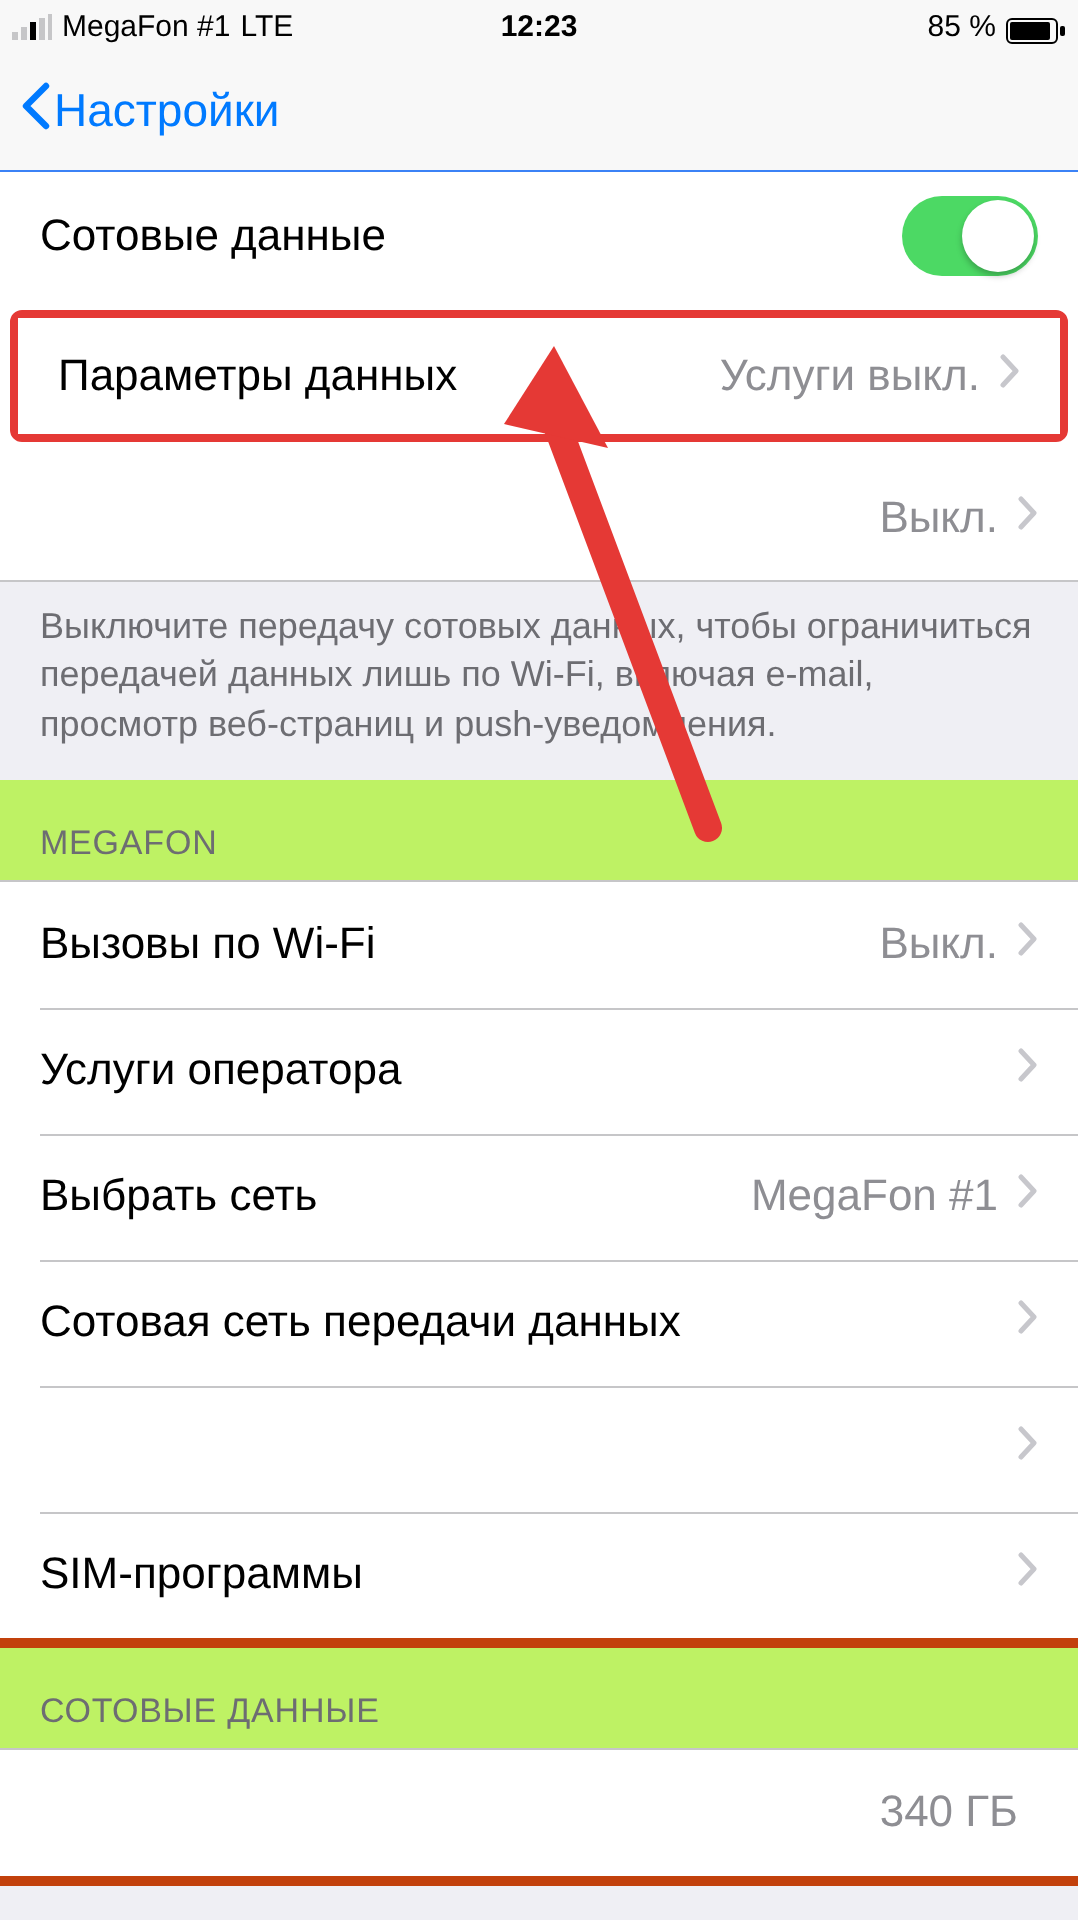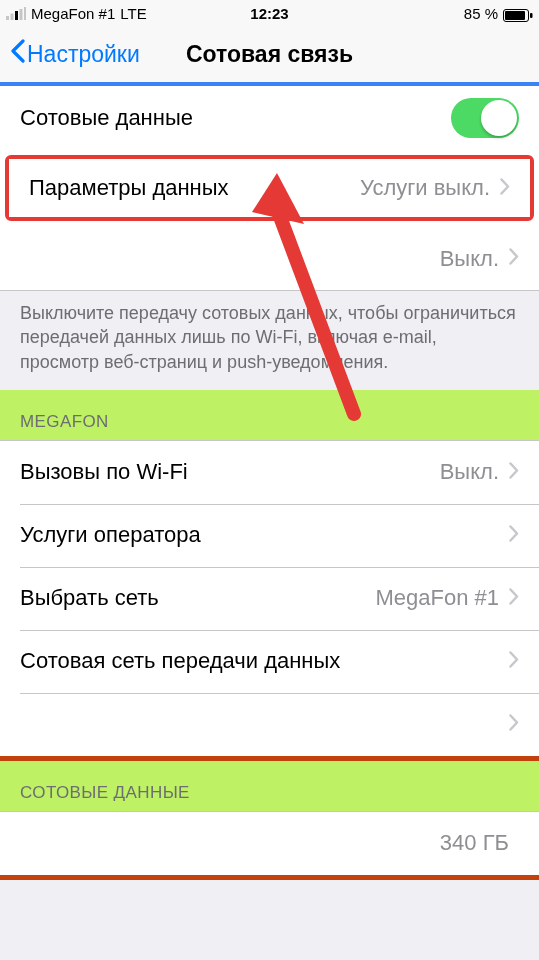--- a/index.html
+++ b/index.html
@@ -22,21 +22,21 @@
       color: #000;
       position: relative;
     }
     .status-left { display: flex; align-items: center; gap: 5px; }
     .status-center { position: absolute; left: 50%; transform: translateX(-50%); font-weight: 600; }
     .status-right { margin-left: auto; display: flex; align-items: flex-end; gap: 5px; }
     .signal svg, .battery svg { display: block; }
     .nav-bar {
       height: 60px;
       background: #f8f8f8;
-      border-bottom: 4px solid #3b82f6;
+      border-bottom: 1px solid #3b82f6;
       display: flex;
       align-items: center;
       position: relative;
       padding: 0 10px;
     }
     .back-btn {
       display: flex;
       align-items: center;
       color: #007aff;
       font-size: 23px;
@@ -167,21 +167,20 @@
 
 <div class="nav-bar">
   <div class="back-btn">
     <span>
       <svg width="15" height="24" viewBox="0 0 15 24">
           <path d="M13 2 L3 12 L13 22" stroke="#007aff" stroke-width="3.2" fill="none" stroke-linecap="round" stroke-linejoin="round"></path>
         </svg>
     </span>
     <span>Настройки</span>
   </div>
-  <div class="nav-title">Сотовая связь</div>
 </div>
 
 <div class="section first-group">
   <div class="row">
     <span class="row-label">Сотовые данные</span>
     <span class="row-spacer"></span>
     <span class="toggle"></span>
   </div>
 
   <div class="highlight-box">
@@ -252,20 +251,29 @@
     </span>
   </div>
   <div class="row">
     <span class="row-spacer"></span>
     <span class="chevron">
       <svg width="10" height="17" viewBox="0 0 10 17">
           <path d="M1.5 1.5 L8 8.5 L1.5 15.5" stroke="#c7c7cc" stroke-width="2.5" fill="none" stroke-linecap="round" stroke-linejoin="round"></path>
         </svg>
     </span>
   </div>
+  <div class="row">
+    <span class="row-label">SIM-программы</span>
+    <span class="row-spacer"></span>
+    <span class="chevron">
+      <svg width="10" height="17" viewBox="0 0 10 17">
+          <path d="M1.5 1.5 L8 8.5 L1.5 15.5" stroke="#c7c7cc" stroke-width="2.5" fill="none" stroke-linecap="round" stroke-linejoin="round"></path>
+        </svg>
+    </span>
+  </div>
 </div>
 
 <div class="section-header">СОТОВЫЕ ДАННЫЕ</div>
 
 <div class="section group">
   <div class="row">
     <span class="row-spacer"></span>
     <span class="row-value">340 ГБ</span>
   </div>
 </div>

